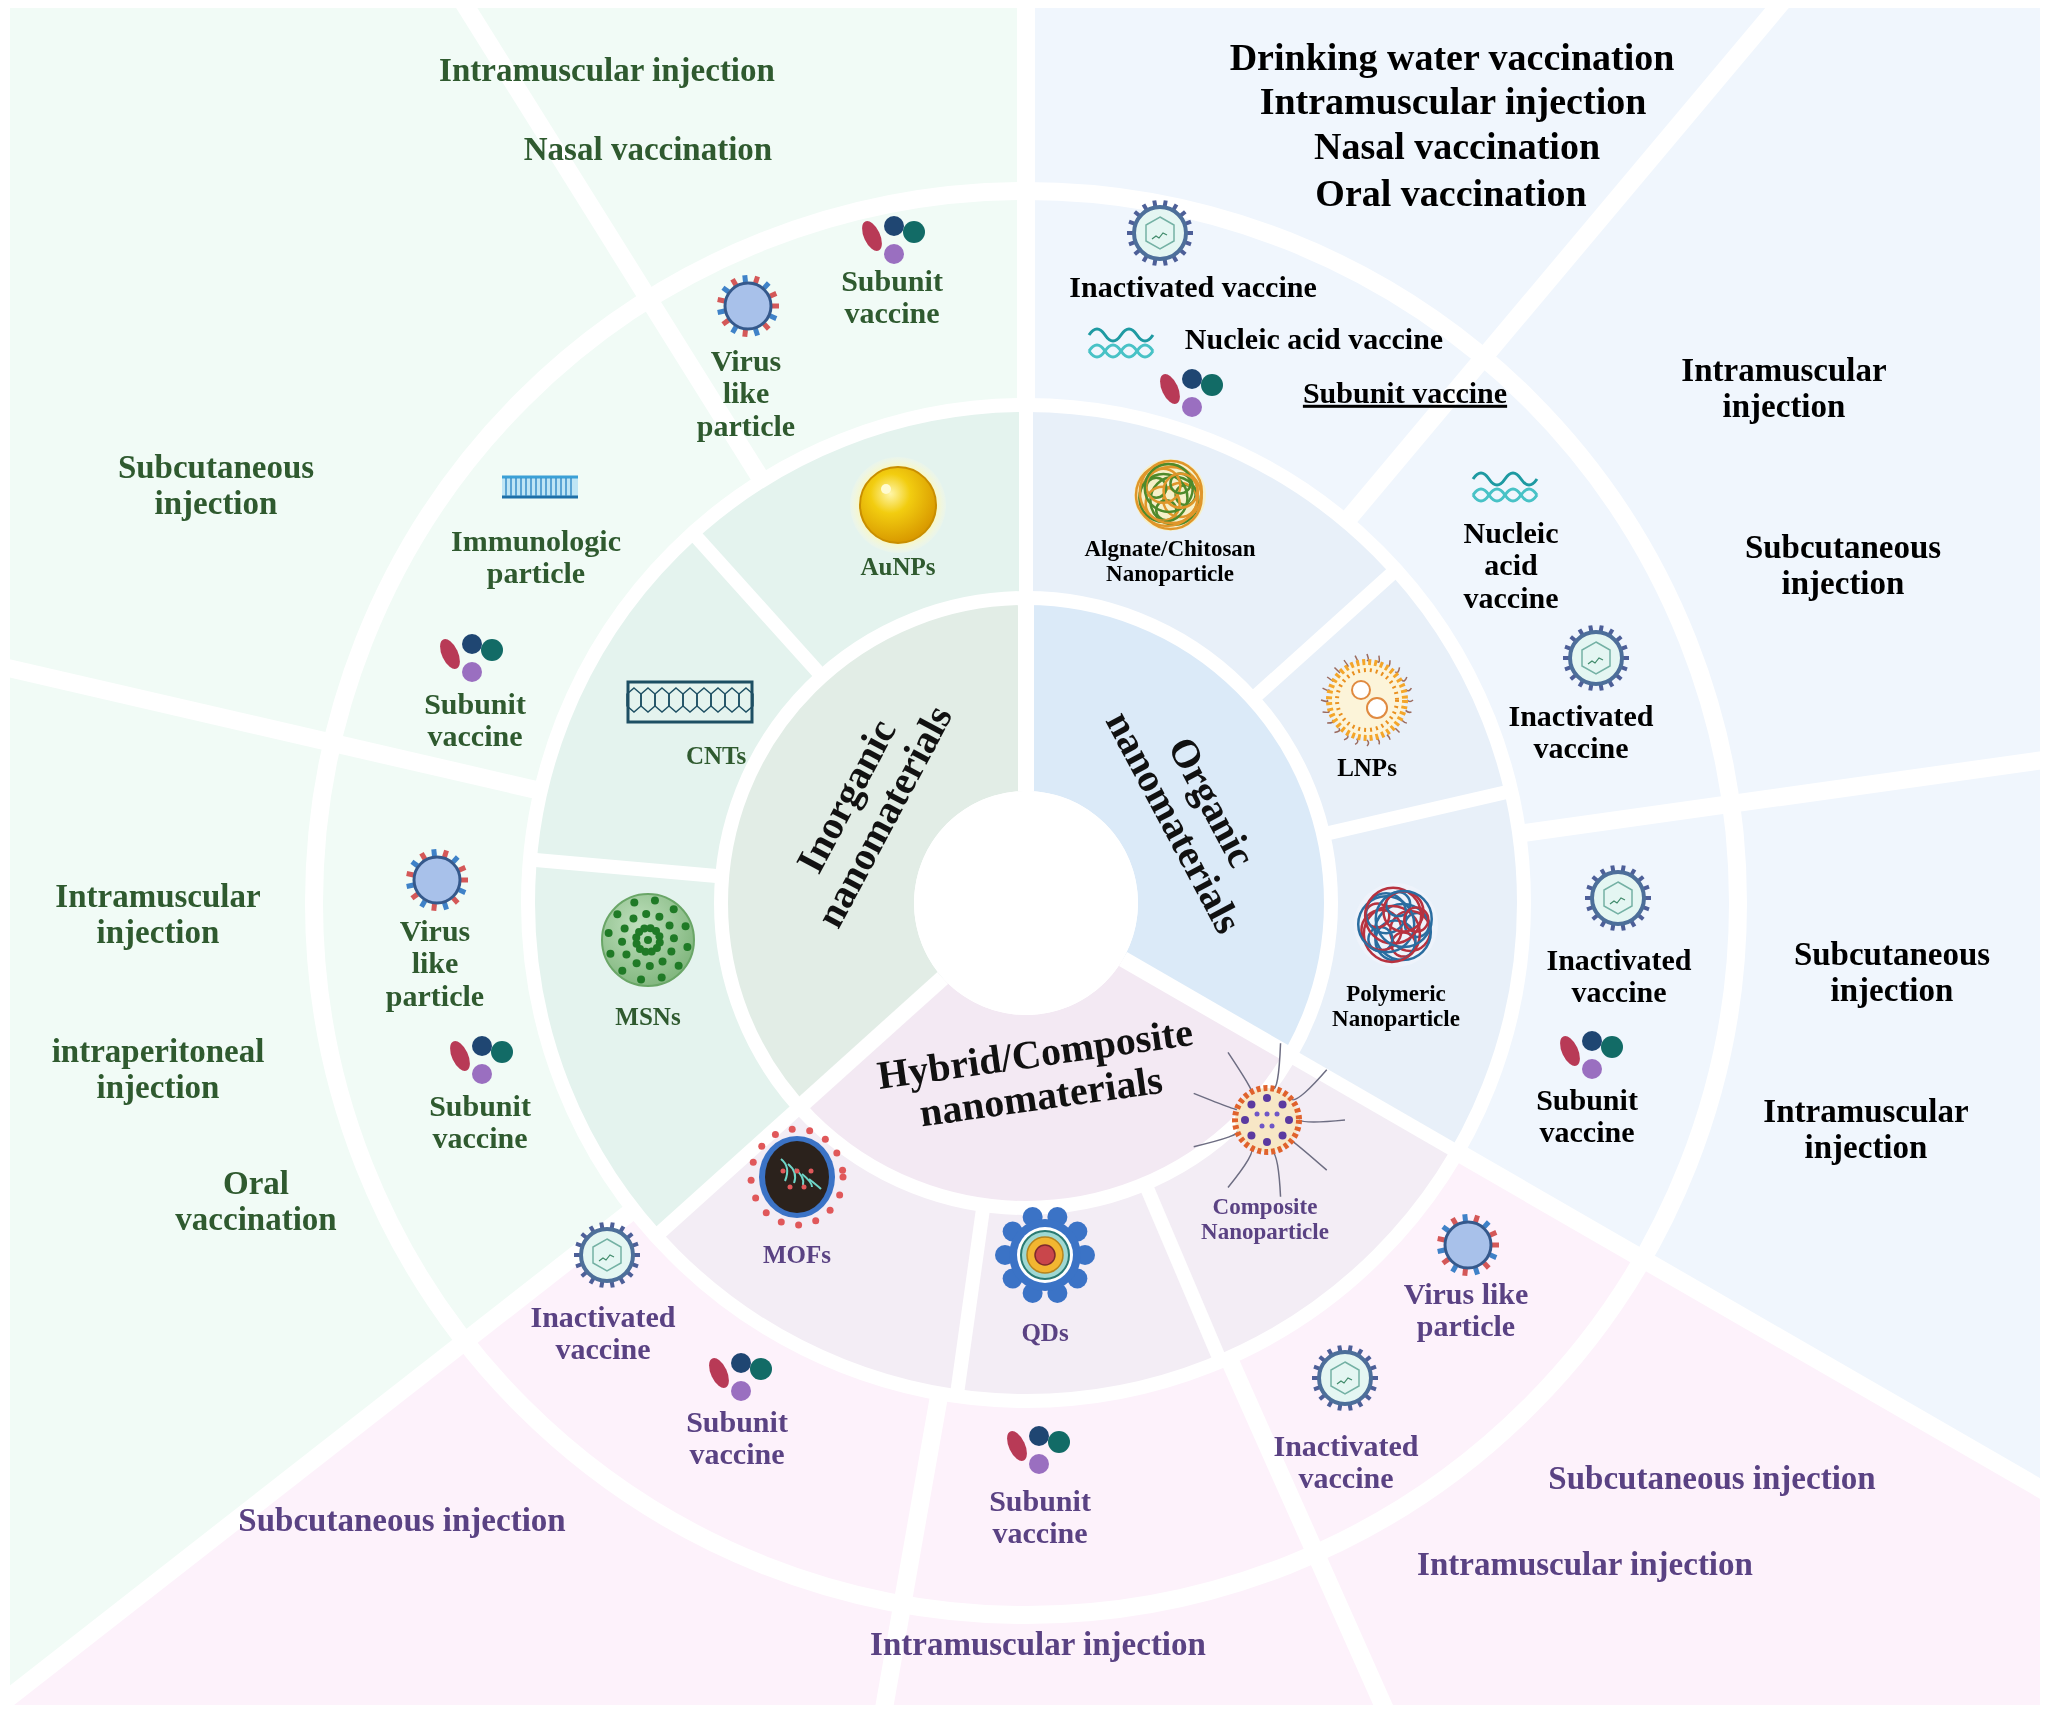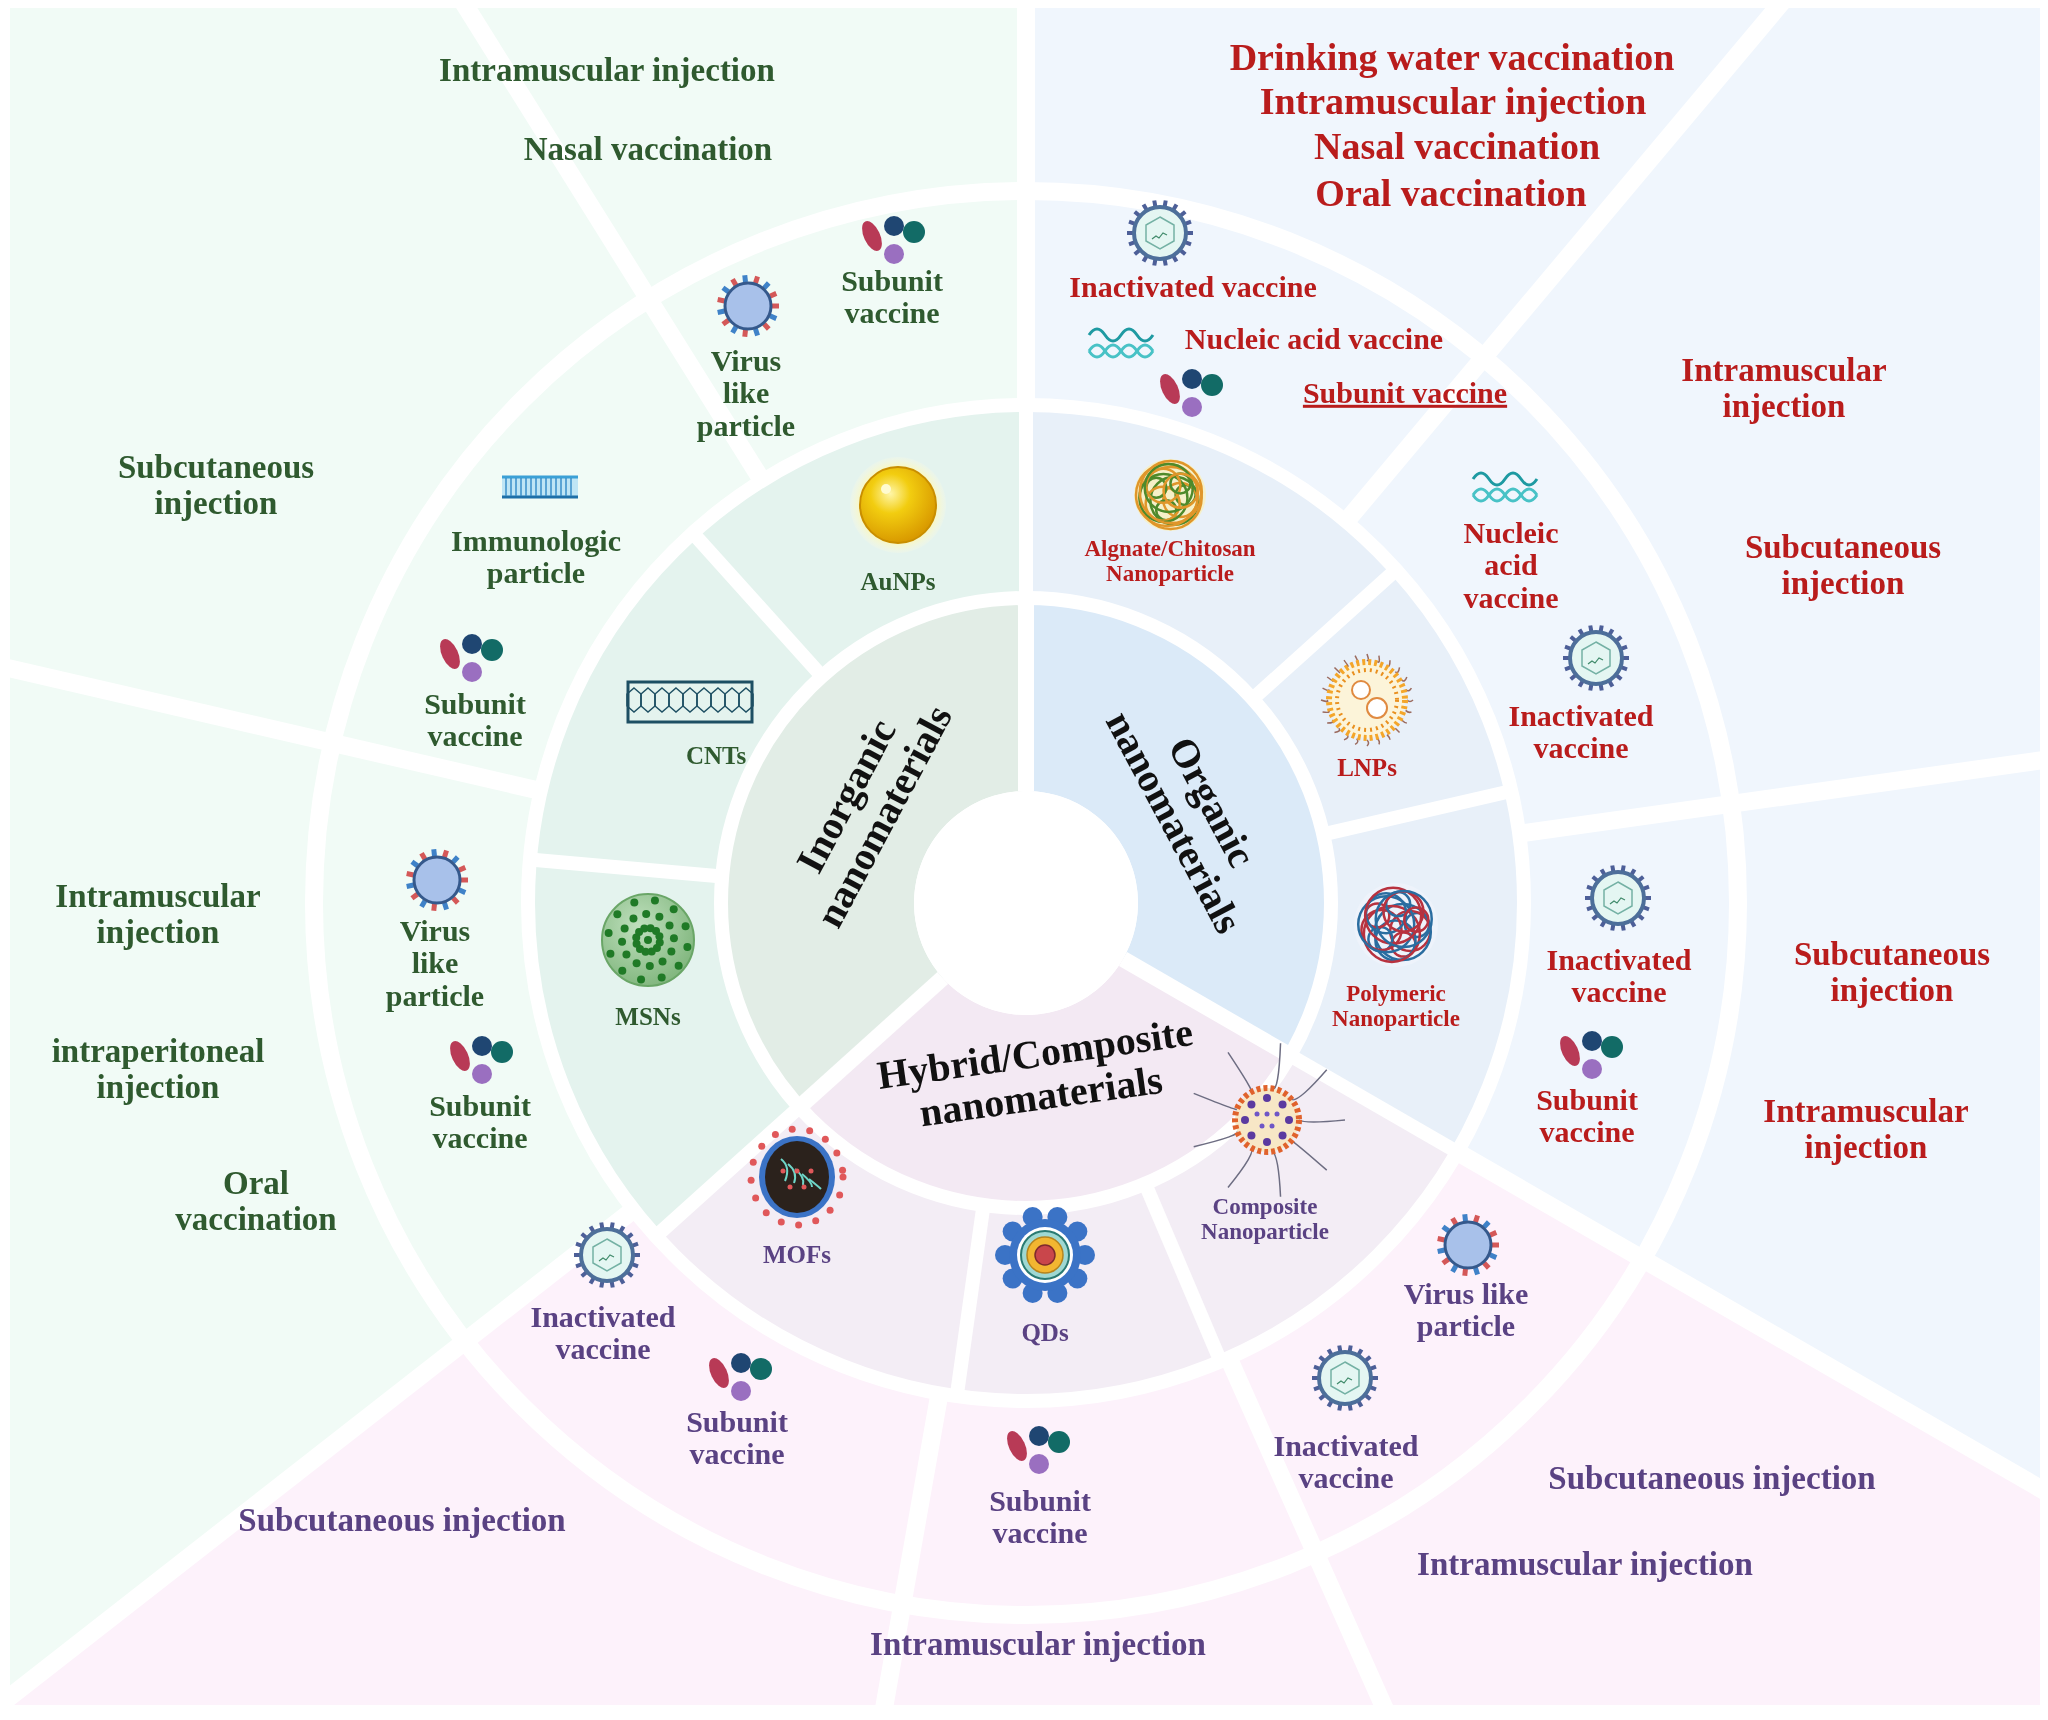--- a/index.html
+++ b/index.html
@@ -1,21 +1,21 @@
 <!DOCTYPE html>
 <html><head>
 <meta charset="utf-8">
 <style>
   html,body{margin:0;padding:0;background:#ffffff;}
   body{width:2048px;height:1720px;overflow:hidden;position:relative;font-family:"Liberation Serif","DejaVu Serif",serif;}
   #stage{position:absolute;left:0;top:0;width:2048px;height:1720px;}
   svg{position:absolute;left:0;top:0;}
   .lbl{position:absolute;font-weight:bold;text-align:center;white-space:nowrap;line-height:1.08;transform:translate(-50%,-50%);}
   .g{color:#2f5a2f;}
-  .b{color:#b91c1c;}
+  .b{color:#000000;}
   .p{color:#5a4283;}
   .xl{font-size:38px;}
   .lg{font-size:33px;}
   .md{font-size:30px;}
   .sm{font-size:25px;}
   .xs{font-size:23px;}
   .cat{position:absolute;font-weight:bold;color:#111;font-size:40px;text-align:center;line-height:1.08;white-space:nowrap;transform:translate(-50%,-50%);}
 </style>
 </head>
 <body>
@@ -547,21 +547,21 @@
   </div>
   <div class="cat" style="left:1193px;top:812px;transform:translate(-50%,-50%) rotate(62deg);">
     <div>Organic</div>
     <div>nanomaterials</div>
   </div>
   <div class="cat" style="left:1038px;top:1075px;transform:translate(-50%,-50%) rotate(-8deg);">
     <div>Hybrid/Composite</div>
     <div>nanomaterials</div>
   </div>
 
-  <div class="lbl g sm" style="left:898px;top:581px;text-align:center;">AuNPs</div>
+  <div class="lbl g sm" style="left:898px;top:566px;text-align:center;">AuNPs</div>
   <div class="lbl g sm" style="left:690px;top:755px;margin-left:26px;">CNTs</div>
   <div class="lbl g sm" style="left:648px;top:1016px;">MSNs</div>
 
   <div class="lbl g md" style="left:746px;top:394px;">
     <div>Virus</div>
     <div>like</div>
     <div>particle</div>
   </div>
   <div class="lbl g md" style="left:892px;top:297px;">
     <div>Subunit</div>

